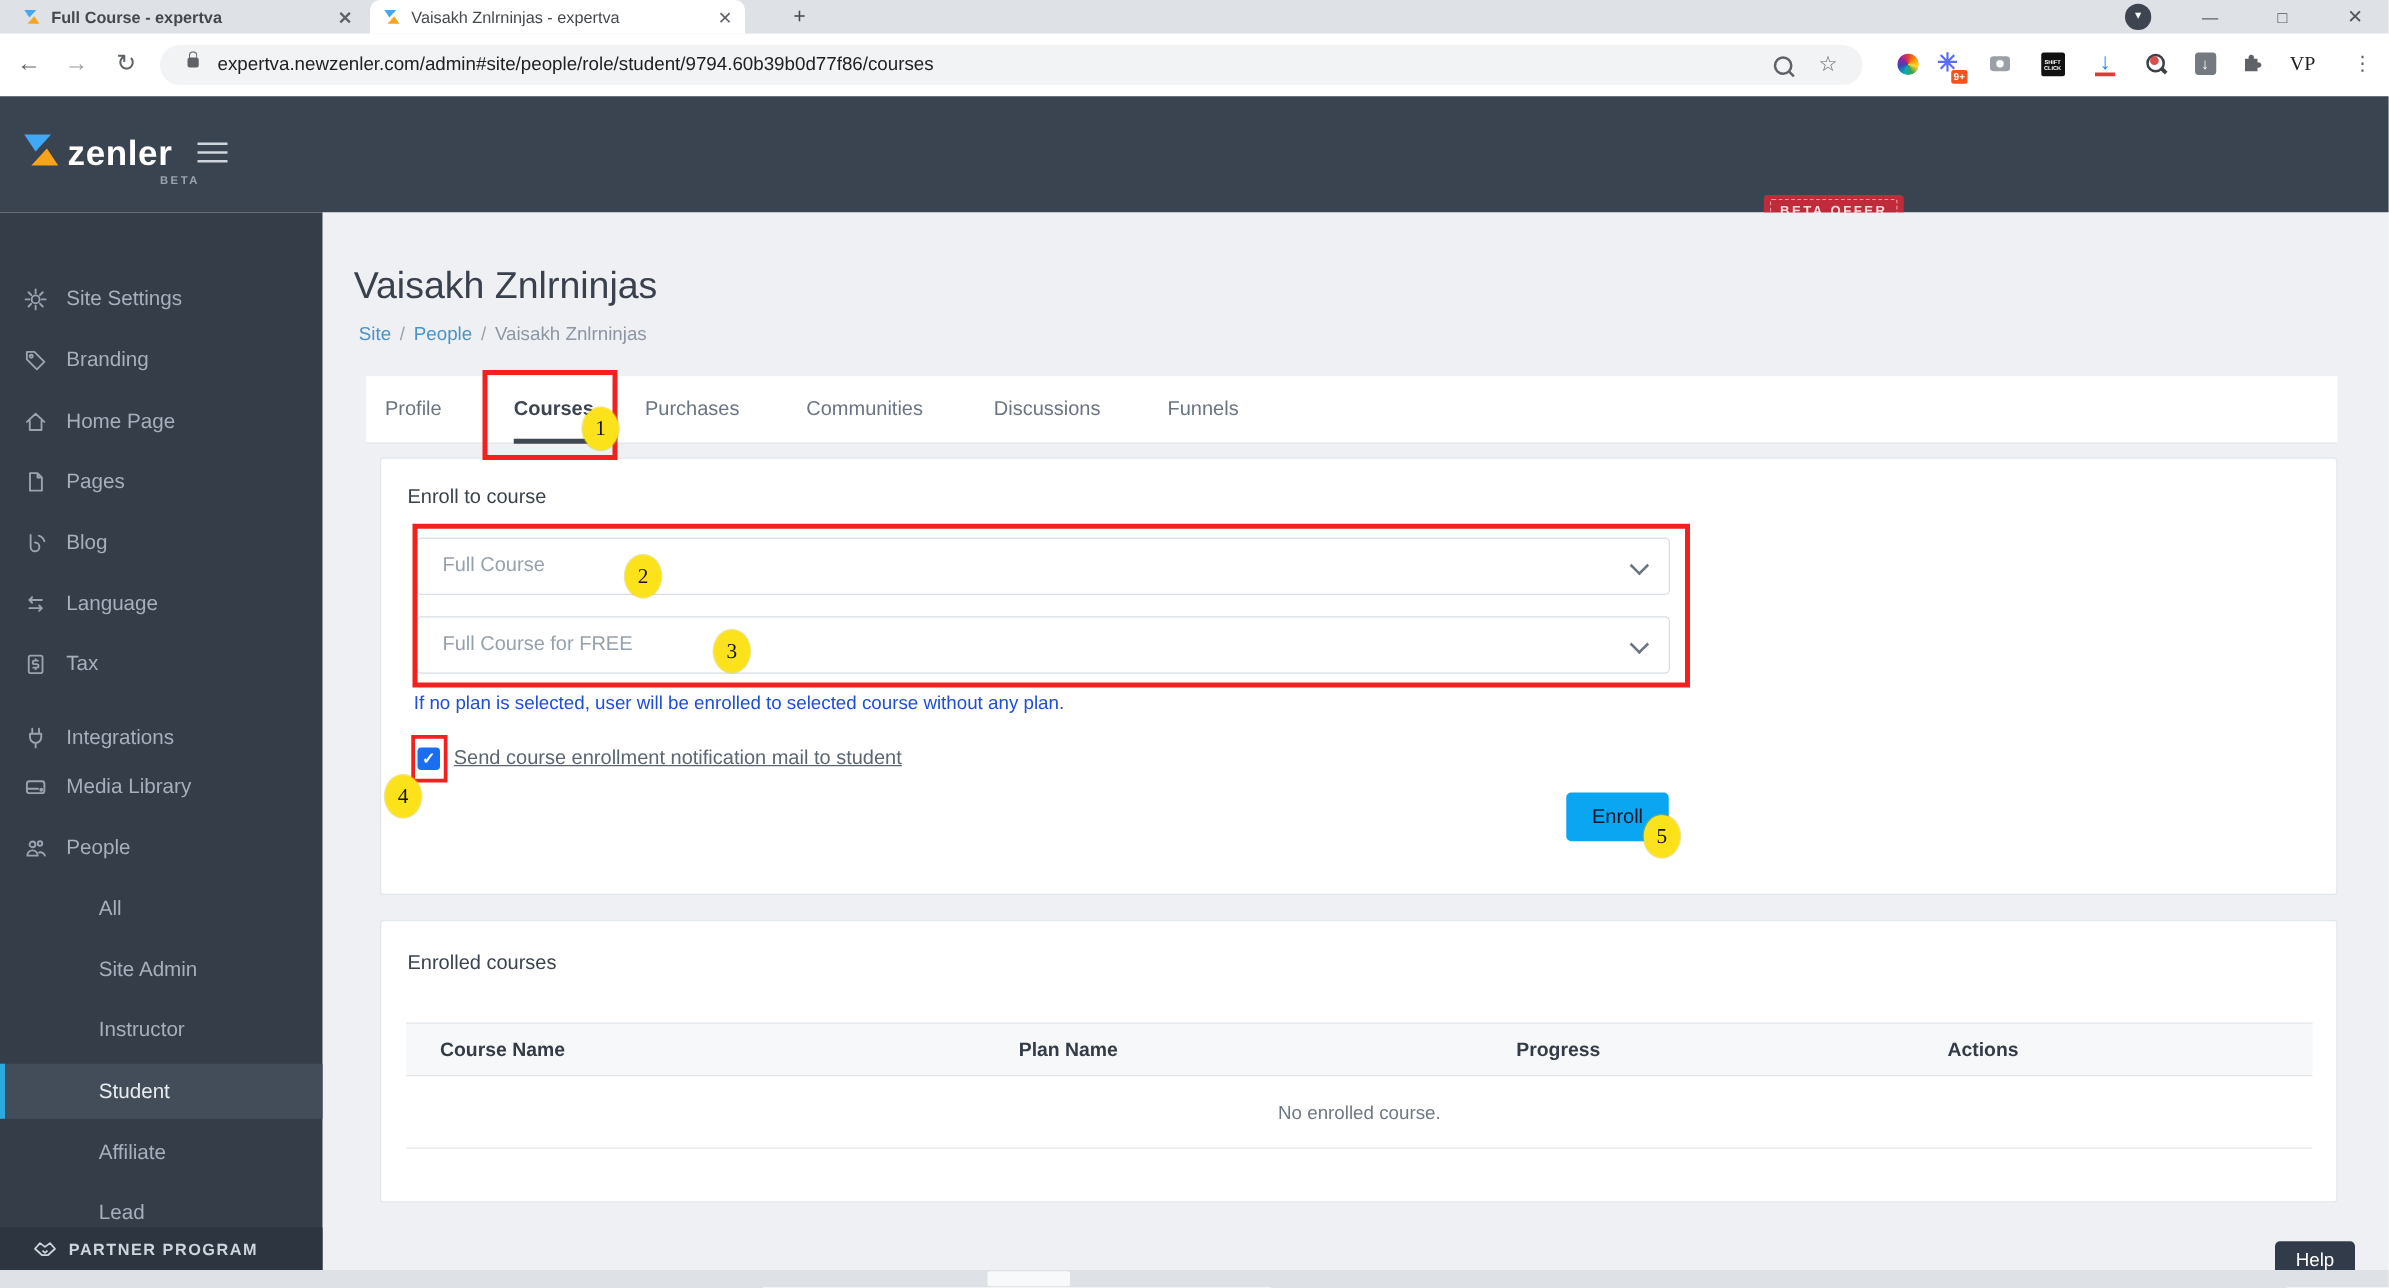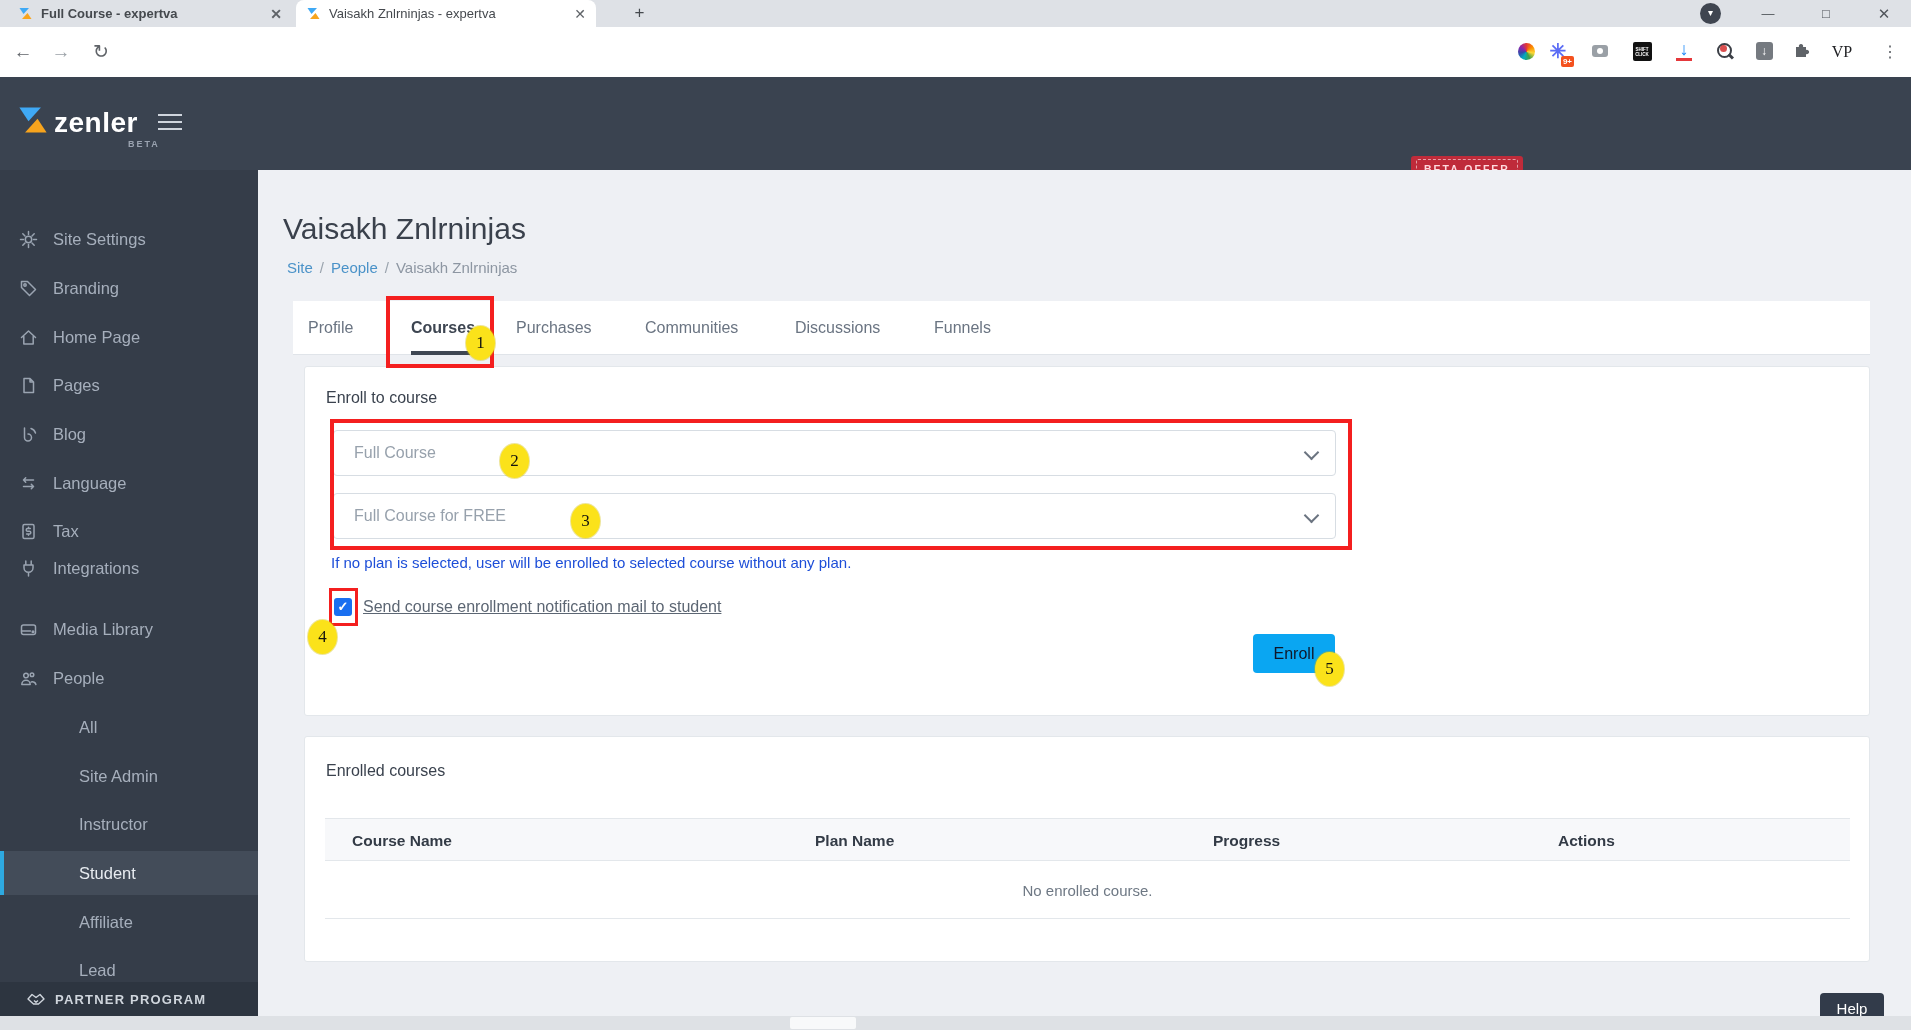--- a/index.html
+++ b/index.html
@@ -138,20 +138,26 @@
     <div class="mediacircle">▾</div>
     <div class="winbtn" style="left:1753px;">—</div>
     <div class="winbtn" style="left:1811px;">□</div>
     <div class="winbtn" style="left:1869px;font-size:15px;">✕</div>
   </div>
 
   <div class="toolbar">
     <div class="navglyph" style="left:10px;">←</div>
     <div class="navglyph" style="left:48px;color:#9aa0a6;">→</div>
     <div class="navglyph" style="left:88px;">↻</div>
+    <div class="omnibox">
+      <span class="lock"></span>
+      <span class="urltext">expertva.newzenler.com/admin#site/people/role/student/9794.60b39b0d77f86/courses</span>
+      <span class="mag" style="right:56px;top:9px;"></span>
+      <span style="position:absolute;right:20px;top:5px;font-size:17px;color:#5f6368;">☆</span>
+    </div>
     <div class="ext" style="left:1514px;">
         <div class="wheel"></div>
       </div>
     <div class="ext" style="left:1546px;">
       <div class="burst">✳</div>
         <span class="badge9">9+</span>
     </div>
     <div class="ext" style="left:1588px;">
         <div class="cam"></div>
       </div>
@@ -275,21 +281,21 @@
         </svg>
       <span>Language</span>
     </div>
     <div class="srow" style="top:346px;">
       <svg class="ic" viewBox="0 0 19 19">
           <rect x="4" y="2.5" width="11" height="14" rx="1.5"></rect>
           <path d="M11.3 6.5H8.6a1.4 1.4 0 0 0 0 2.8h1.8a1.4 1.4 0 0 1 0 2.8H7.6M9.5 5.3v1.2M9.5 12.1v1.2"></path>
         </svg>
       <span>Tax</span>
     </div>
-    <div class="srow" style="top:383px;">
+    <div class="srow" style="top:400px;align-items:flex-end;">
       <svg class="ic" viewBox="0 0 19 19">
           <path d="M6.8 2v4M12.2 2v4M5 6h9v2.8a4.5 4.5 0 0 1-9 0zM9.5 13.5V17"></path>
         </svg>
       <span>Integrations</span>
     </div>
     <div class="srow" style="top:444px;">
       <svg class="ic" viewBox="0 0 19 19">
           <rect x="2.5" y="5" width="14" height="9.5" rx="2"></rect>
           <path d="M2.5 11h9"></path>
           <circle cx="14" cy="11.8" r=".8"></circle>

